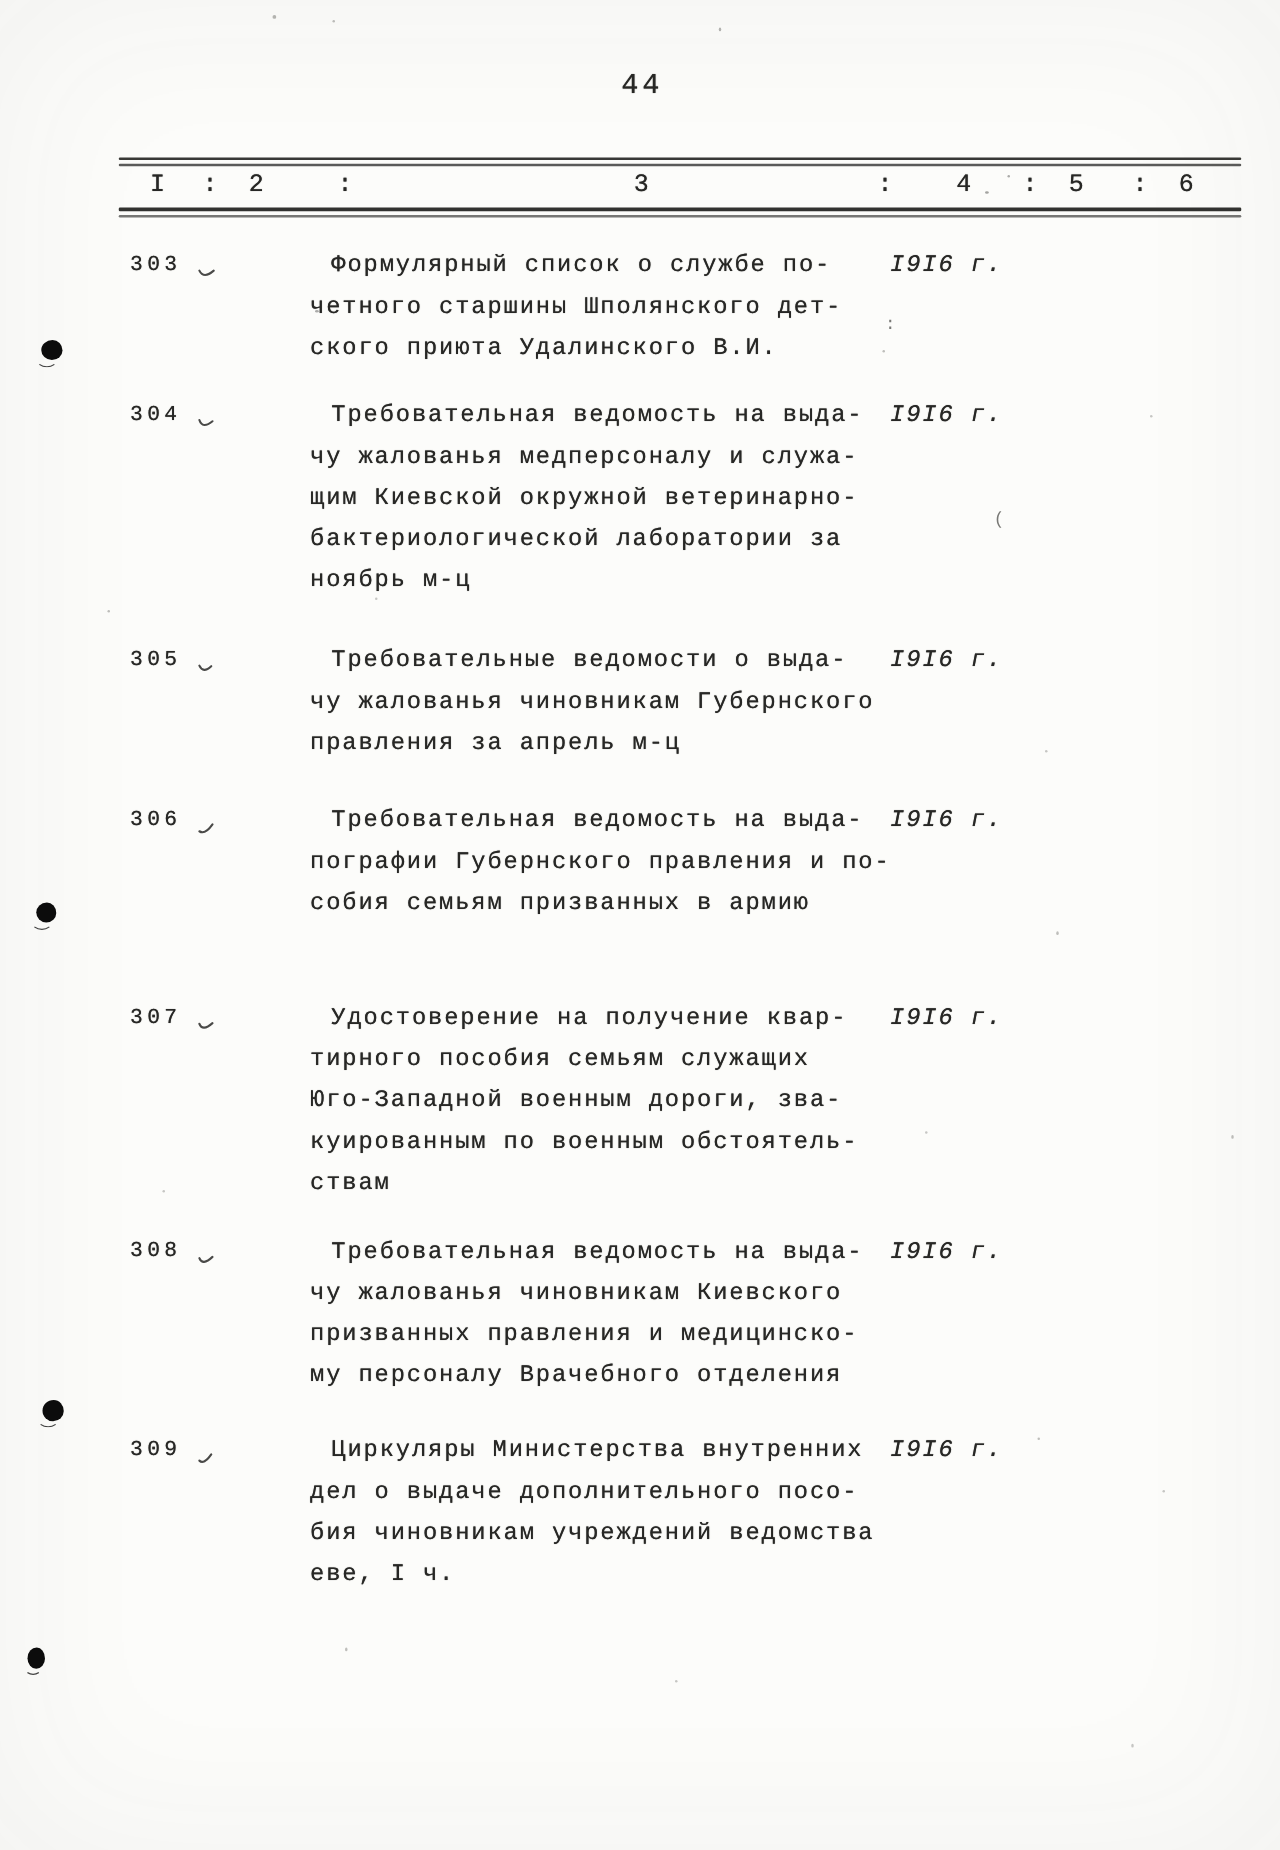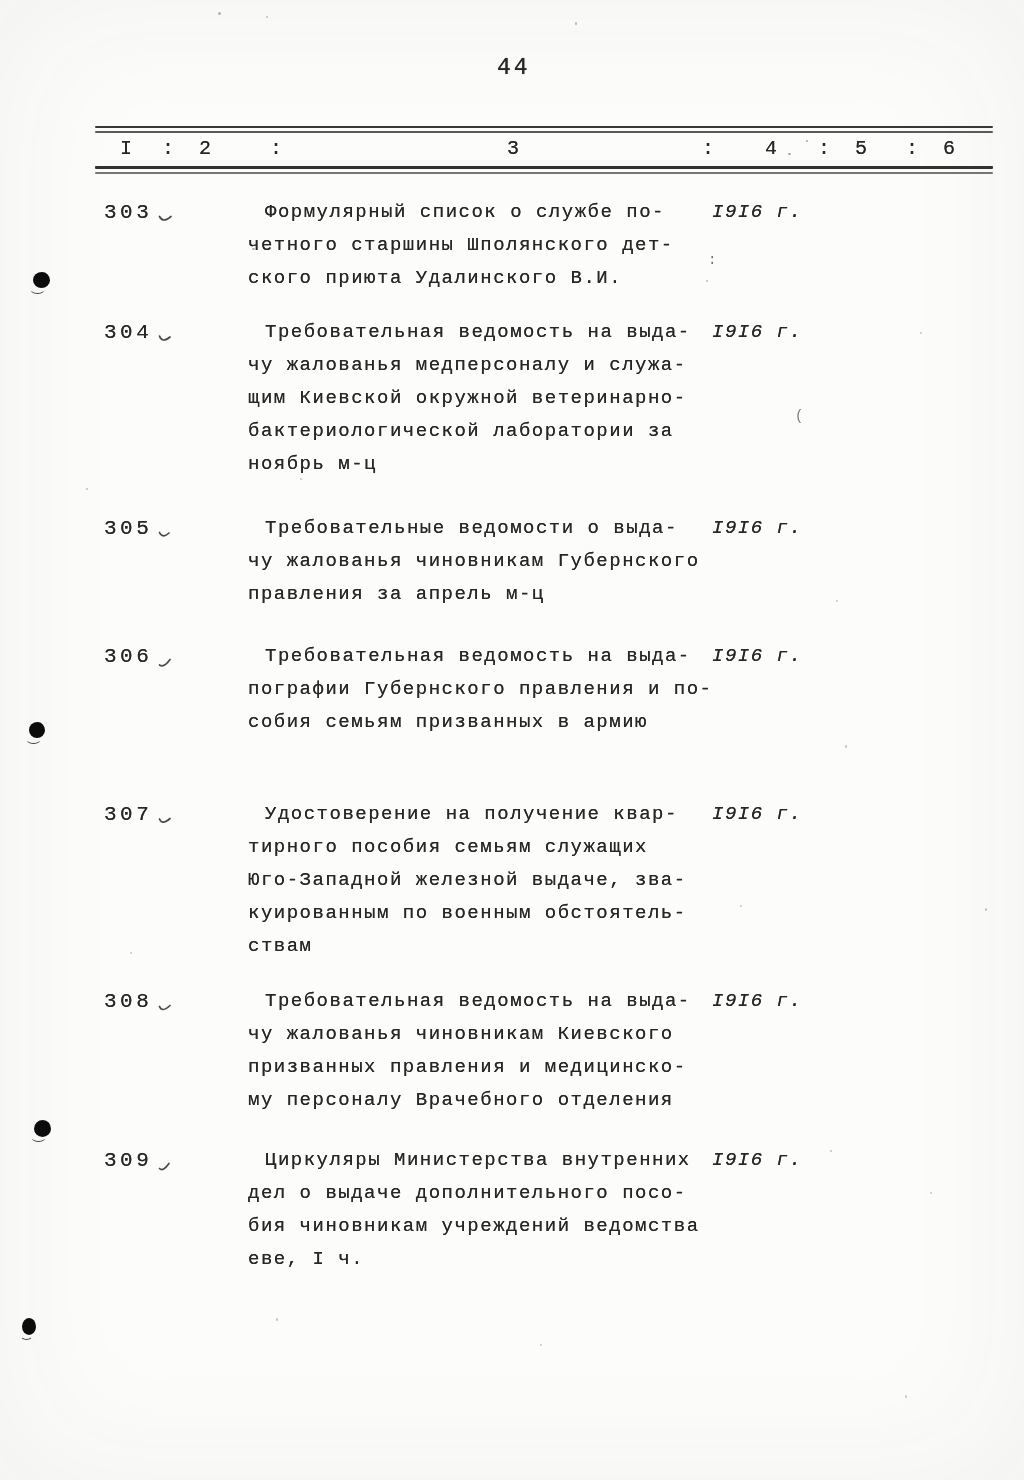--- a/index.html
+++ b/index.html
@@ -30,21 +30,21 @@
   .rule{position:absolute;left:95px;width:898px;background:#1c1c1a;border-radius:1px;}
   .rule.r1{top:126px;height:2px;opacity:.88;}
   .rule.r2{top:131px;height:2px;opacity:.72;}
   .rule.r3{top:166px;height:3px;opacity:.9;}
   .rule.r4{top:172px;height:2px;opacity:.6;}
   .hcell{position:absolute;top:137px;font-size:20px;letter-spacing:1px;
          text-shadow:0 0 .6px rgba(35,35,32,.85);}
   
   .entry{position:absolute;left:0;width:1024px;}
   .entry .num{position:absolute;left:104px;top:0;line-height:33px;
-              font-size:21px;letter-spacing:3.5px;}
+              font-size:17px;letter-spacing:3.5px;}
   .entry .tick{position:absolute;left:158px;top:18px;opacity:.85;}
   .entry .desc{position:absolute;left:248px;top:0;}
   .entry .line{line-height:33px;height:33px;}
   .entry .line.first{text-indent:17px;}
   .entry .date{position:absolute;left:712px;top:0;line-height:33px;font-style:italic;}
   
   .blob{position:absolute;background:#0c0c0c;border-radius:53% 47% 50% 50%/50% 52% 48% 50%;}
   .blob::after{content:"";position:absolute;left:-4px;top:9px;width:15px;height:11px;
     border:1.6px solid transparent;border-bottom-color:#161616;border-radius:50%;opacity:.8;}
   .blob.b1{left:33px;top:272px;width:17px;height:16px;}
@@ -138,21 +138,21 @@
 
   <div class="entry" style="top:798px">
     <div class="num tw">307</div>
     <svg class="tick" width="14" height="10" viewBox="0 0 14 10">
         <path d="M1.5 3 Q4 9.5 12 2.5" stroke="#2c2c2a" stroke-width="1.7" fill="none" stroke-linecap="round"></path>
       </svg>
     <div class="date tw">I9I6 г.</div>
     <div class="desc">
       <div class="line first tw">Удостоверение на получение квар-</div>
       <div class="line tw">тирного пособия семьям служащих</div>
-      <div class="line tw">Юго-Западной железной выдаче, зва-</div>
+      <div class="line tw">Юго-Западной военным дороги, зва-</div>
       <div class="line tw">куированным по военным обстоятель-</div>
       <div class="line tw">ствам</div>
     </div>
   </div>
 
   <div class="entry" style="top:985px">
     <div class="num tw">308</div>
     <svg class="tick" width="14" height="11" viewBox="0 0 14 11">
         <path d="M1.5 3.5 Q4 10 12 2.5" stroke="#2c2c2a" stroke-width="1.7" fill="none" stroke-linecap="round"></path>
       </svg>

